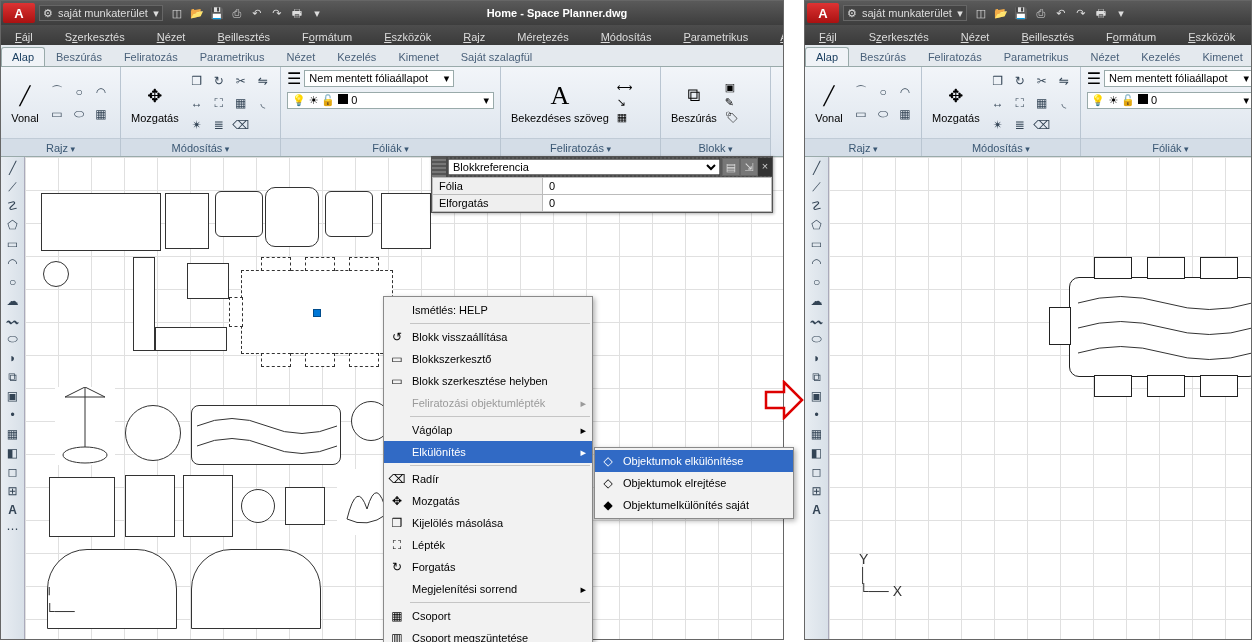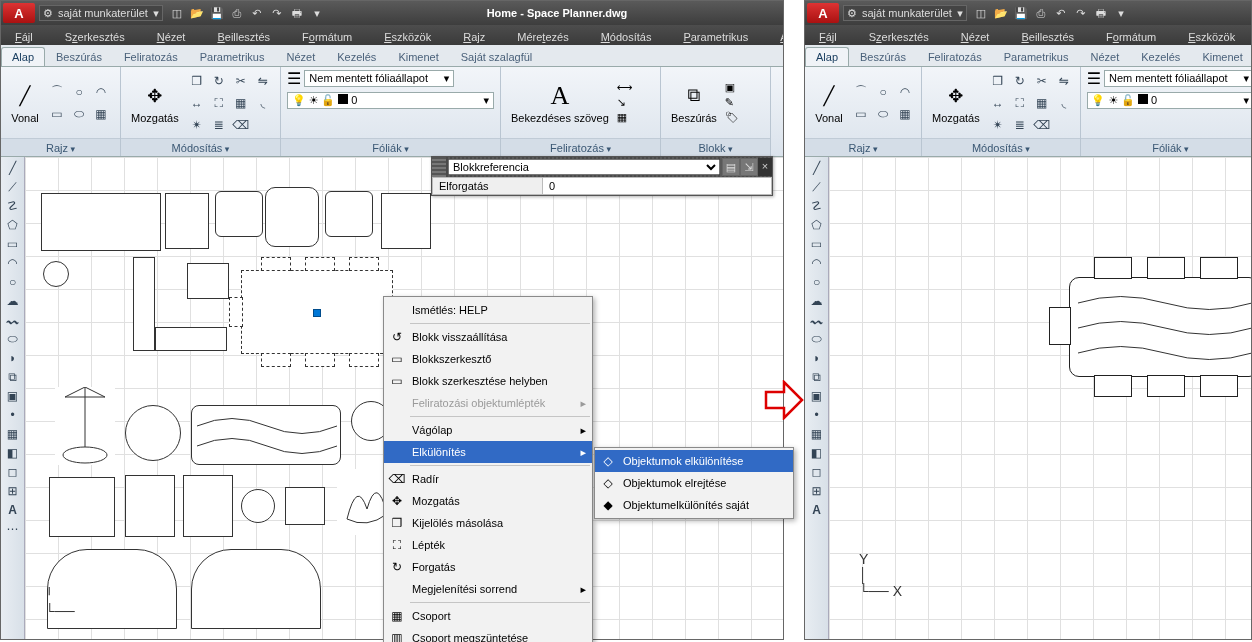--- a/index.html
+++ b/index.html
@@ -304,20 +304,24 @@
 <div class="palette">
   <div class="palette-hdr">
     <div class="grip"></div>
     <select><option>Blokkreferencia</option></select>
     <div class="pb">▤</div>
     <div class="pb">⇲</div>
     <div class="xb">×</div>
   </div>
   <table>
     <tbody>
+        <tr>
+          <td>Fólia</td>
+          <td>0</td>
+        </tr>
     <tr>
           <td>Elforgatás</td>
           <td>0</td>
         </tr>
   </tbody>
     </table>
 </div>
 
 <div class="ctx ctx-main">
   <div class="ctx-row">

